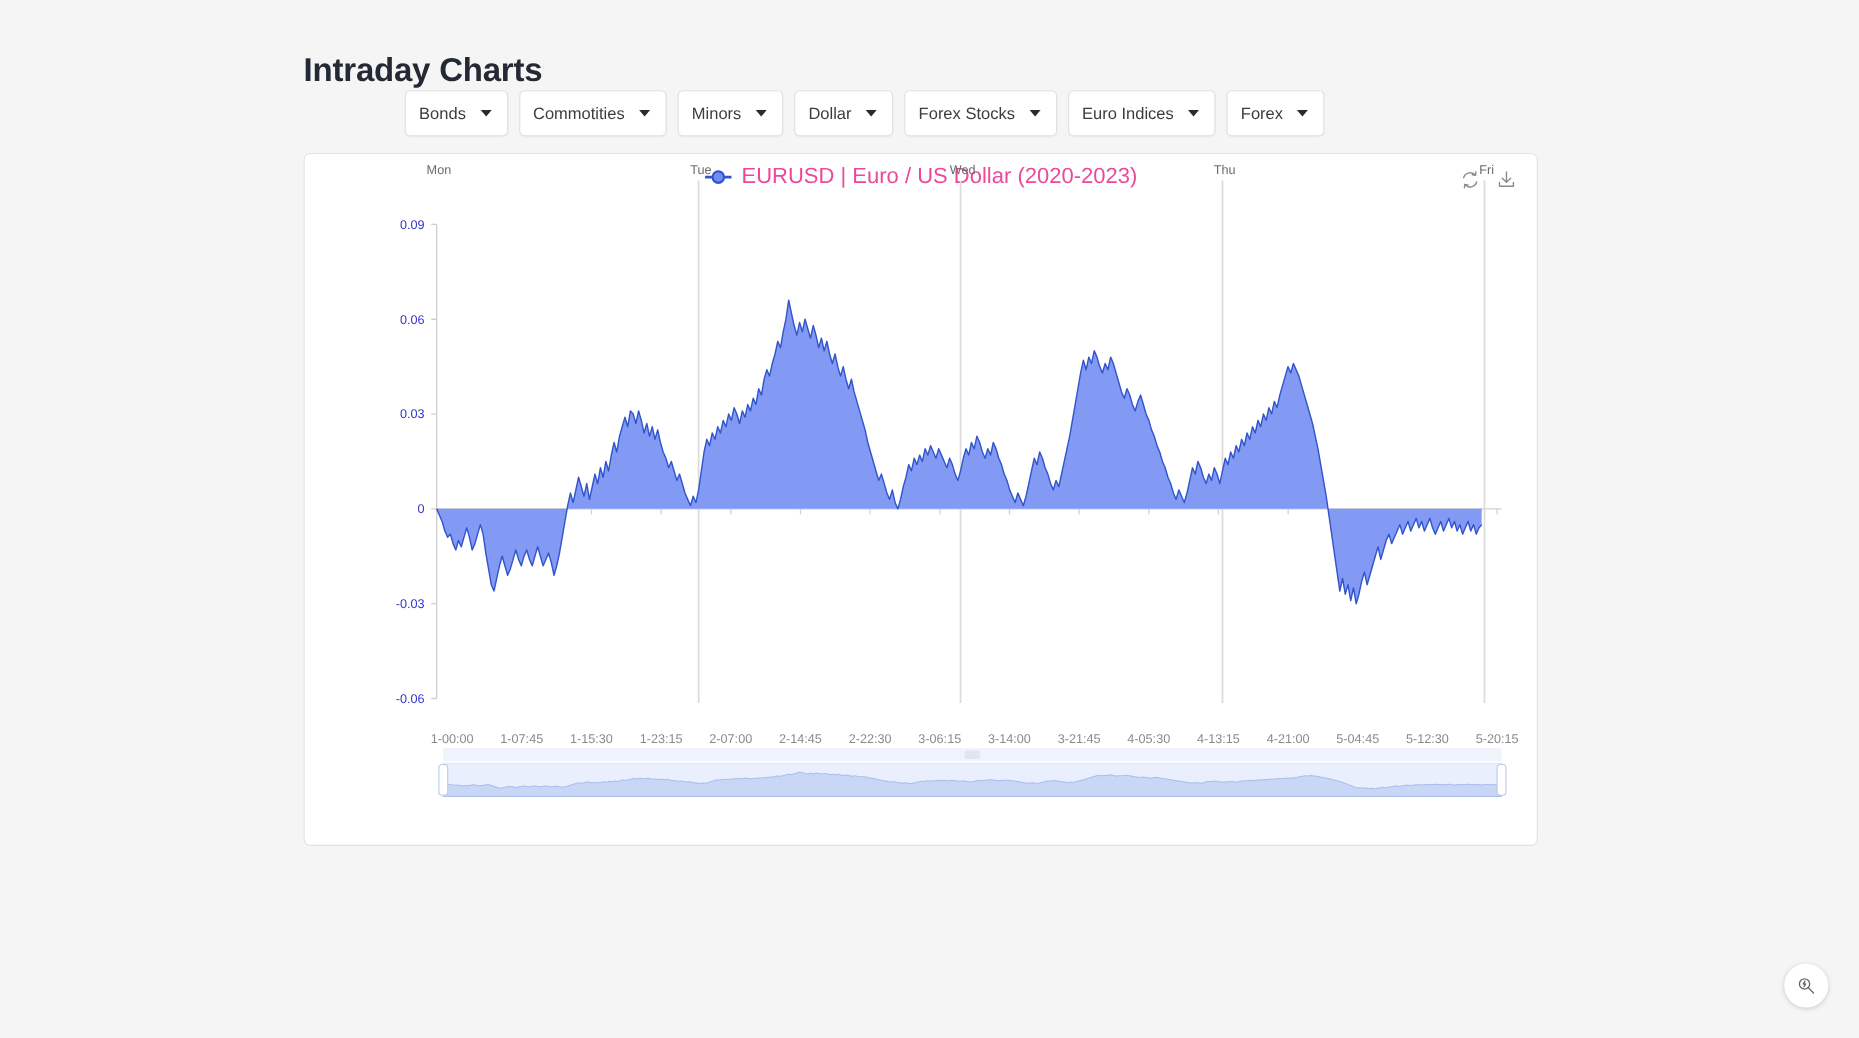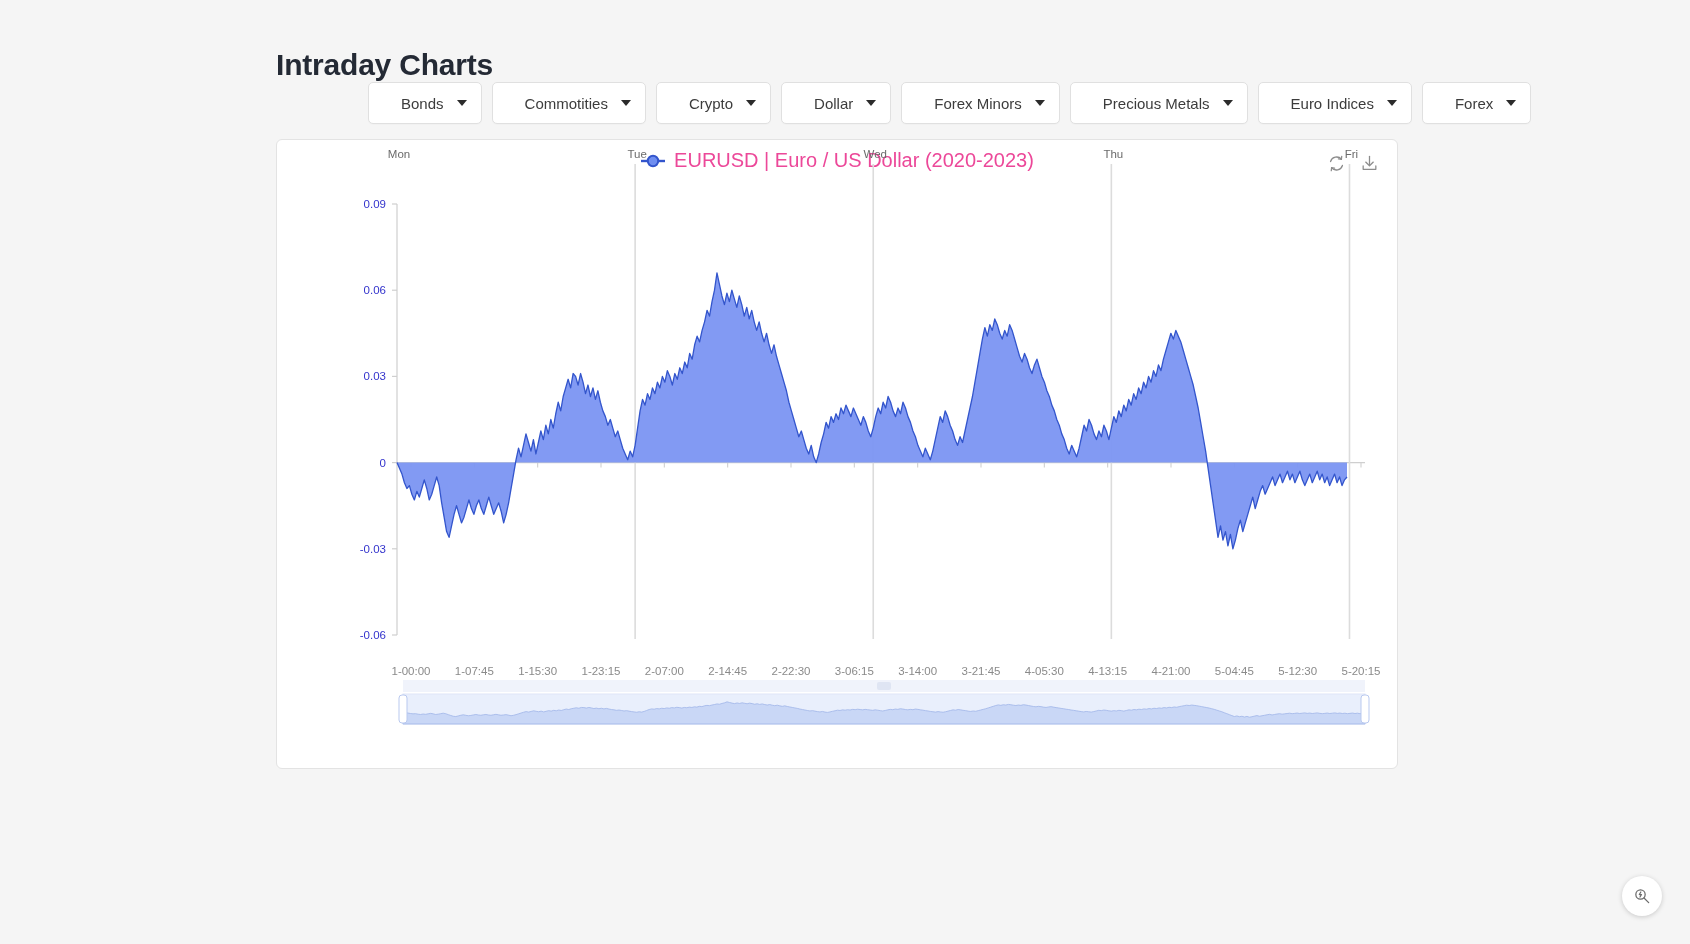--- a/index.html
+++ b/index.html
@@ -27,21 +27,21 @@
     position: absolute;
     left: 368px; top: 82px;
     display: flex;
     gap: 10px;
   }
   .tb-btn {
     display: flex;
     align-items: center;
     gap: 13px;
     height: 42px;
-    padding: 0 14px 0 32px;
+    padding: 0 14px 0 12px;
     background: #ffffff;
     border: 1px solid #e0e0e0;
     border-radius: 5px;
     font-size: 15px;
     color: #3c3c3c;
     cursor: pointer;
     white-space: nowrap;
     box-shadow: 0 1px 1px rgba(0,0,0,0.02);
   }
   .caret {
@@ -107,33 +107,29 @@
   <div class="toolbar" id="toolbar">
       <div class="tb-btn">
         <span>Bonds</span>
         <span class="caret"></span>
       </div>
       <div class="tb-btn">
         <span>Commotities</span>
         <span class="caret"></span>
       </div>
       <div class="tb-btn">
-        <span>Crypto</span>
+        <span>Minors</span>
         <span class="caret"></span>
       </div>
       <div class="tb-btn">
         <span>Dollar</span>
         <span class="caret"></span>
       </div>
       <div class="tb-btn">
-        <span>Forex Minors</span>
-        <span class="caret"></span>
-      </div>
-      <div class="tb-btn">
-        <span>Precious Metals</span>
+        <span>Forex Stocks</span>
         <span class="caret"></span>
       </div>
       <div class="tb-btn">
         <span>Euro Indices</span>
         <span class="caret"></span>
       </div>
       <div class="tb-btn">
         <span>Forex</span>
         <span class="caret"></span>
       </div>

